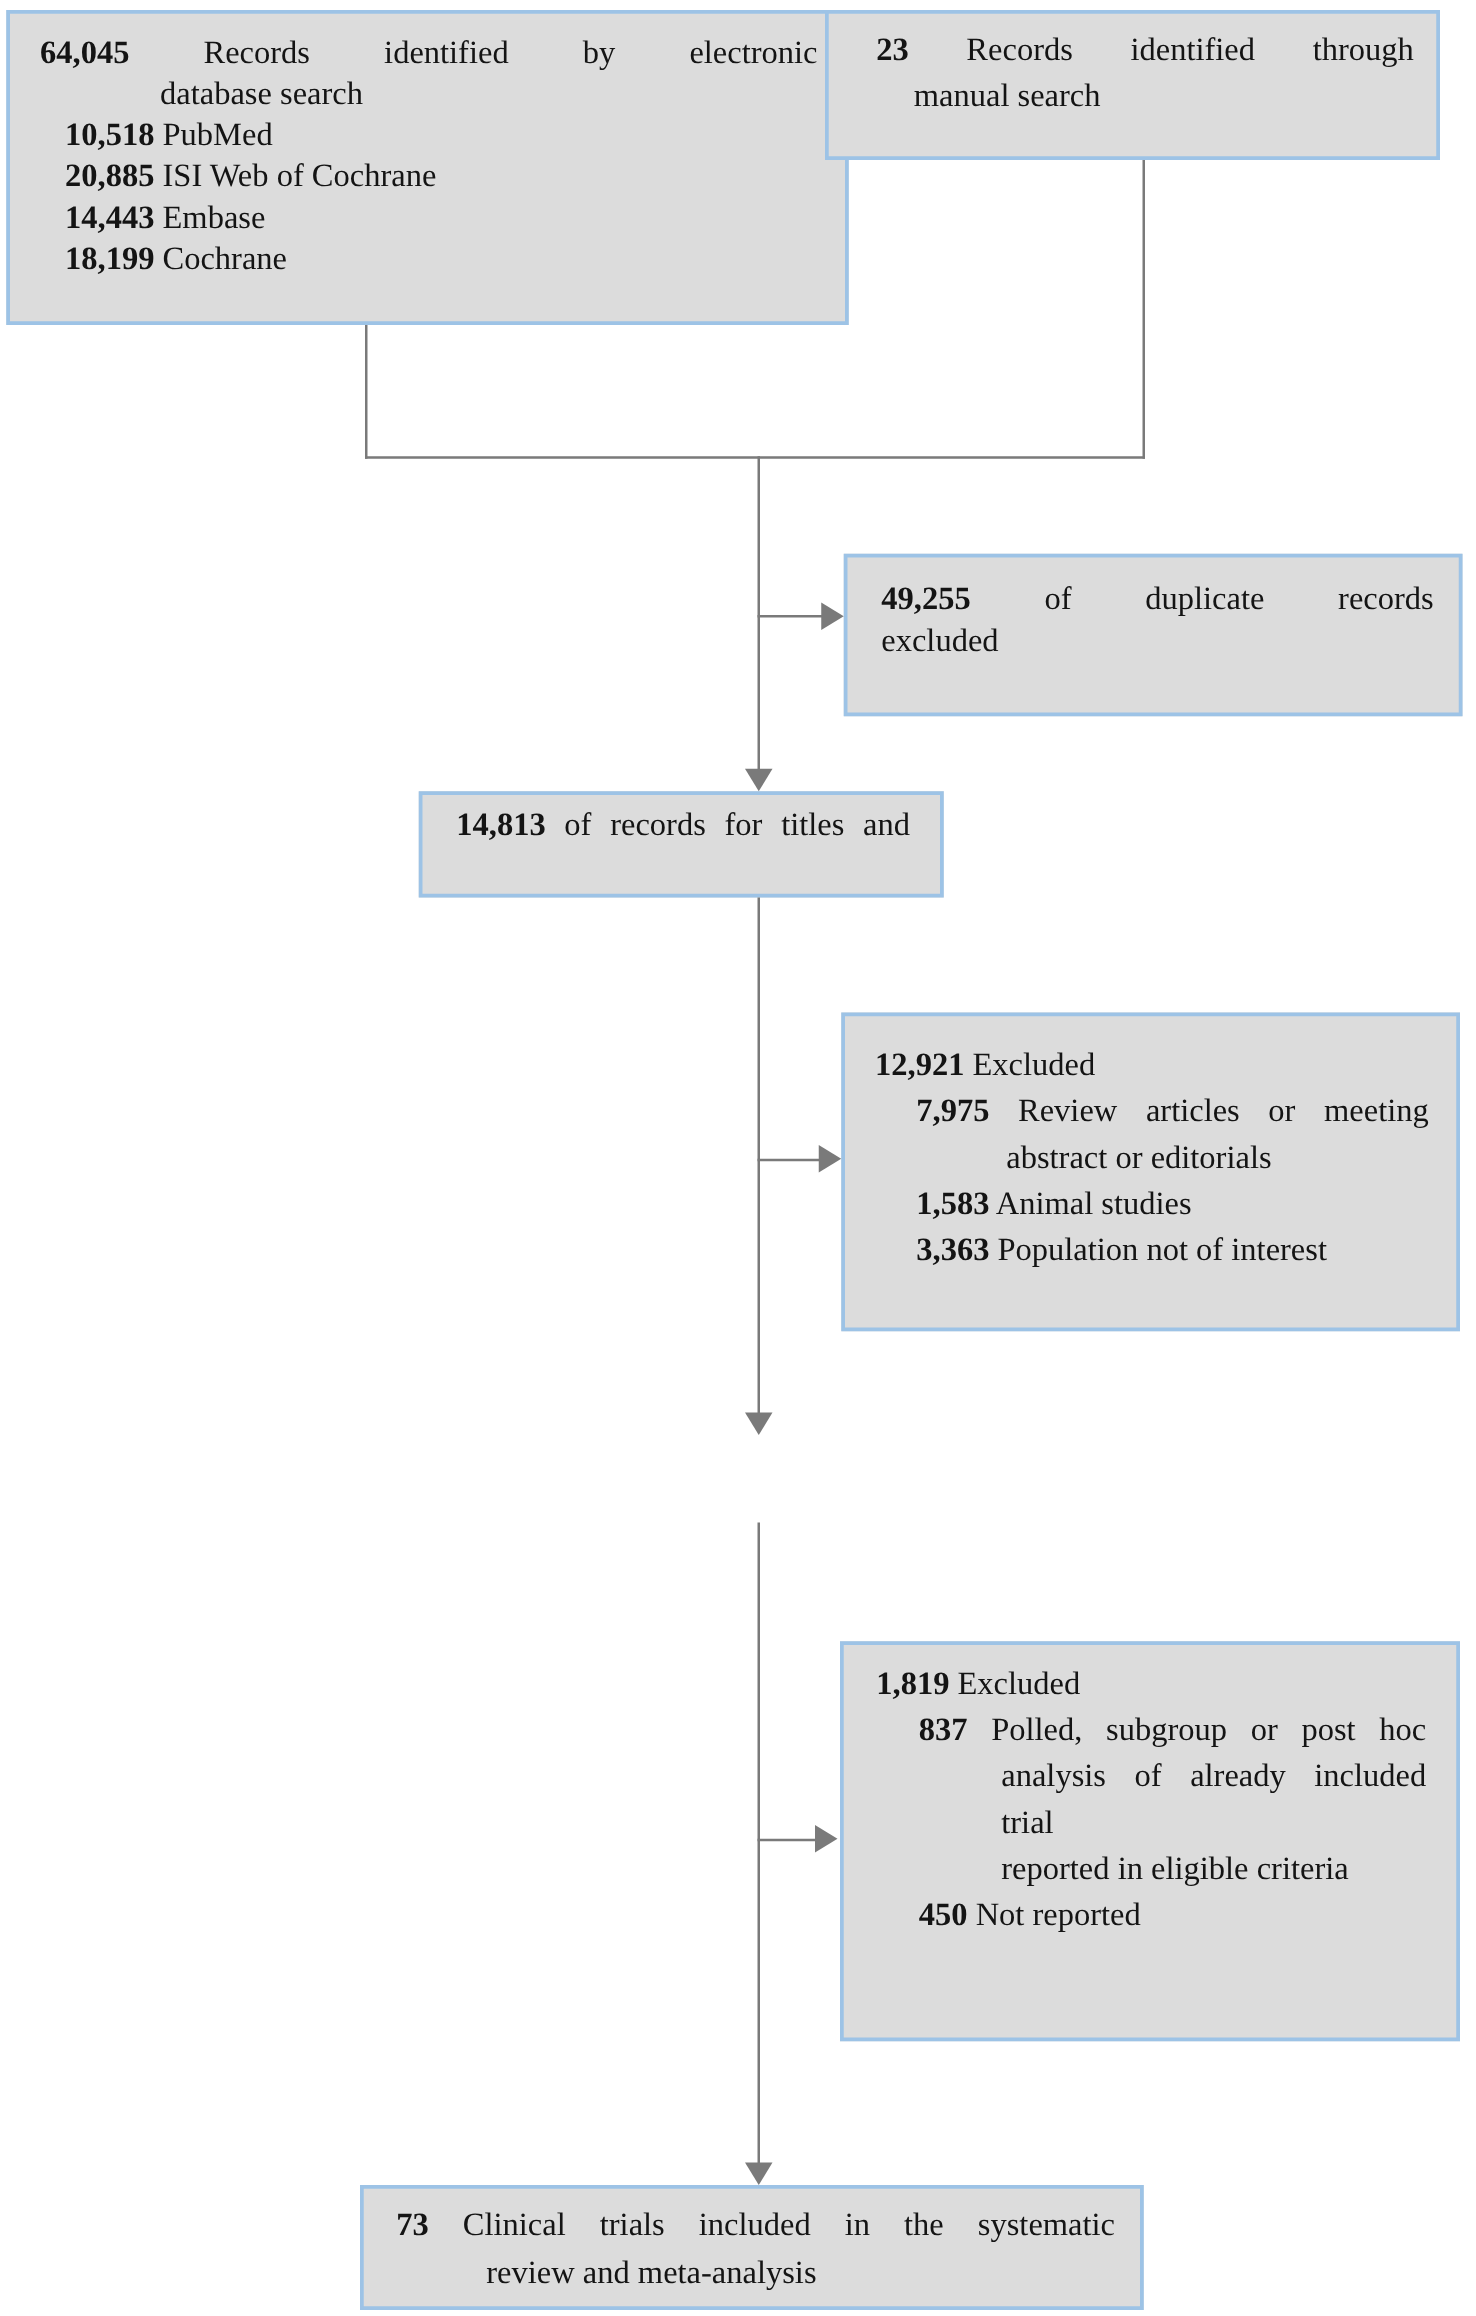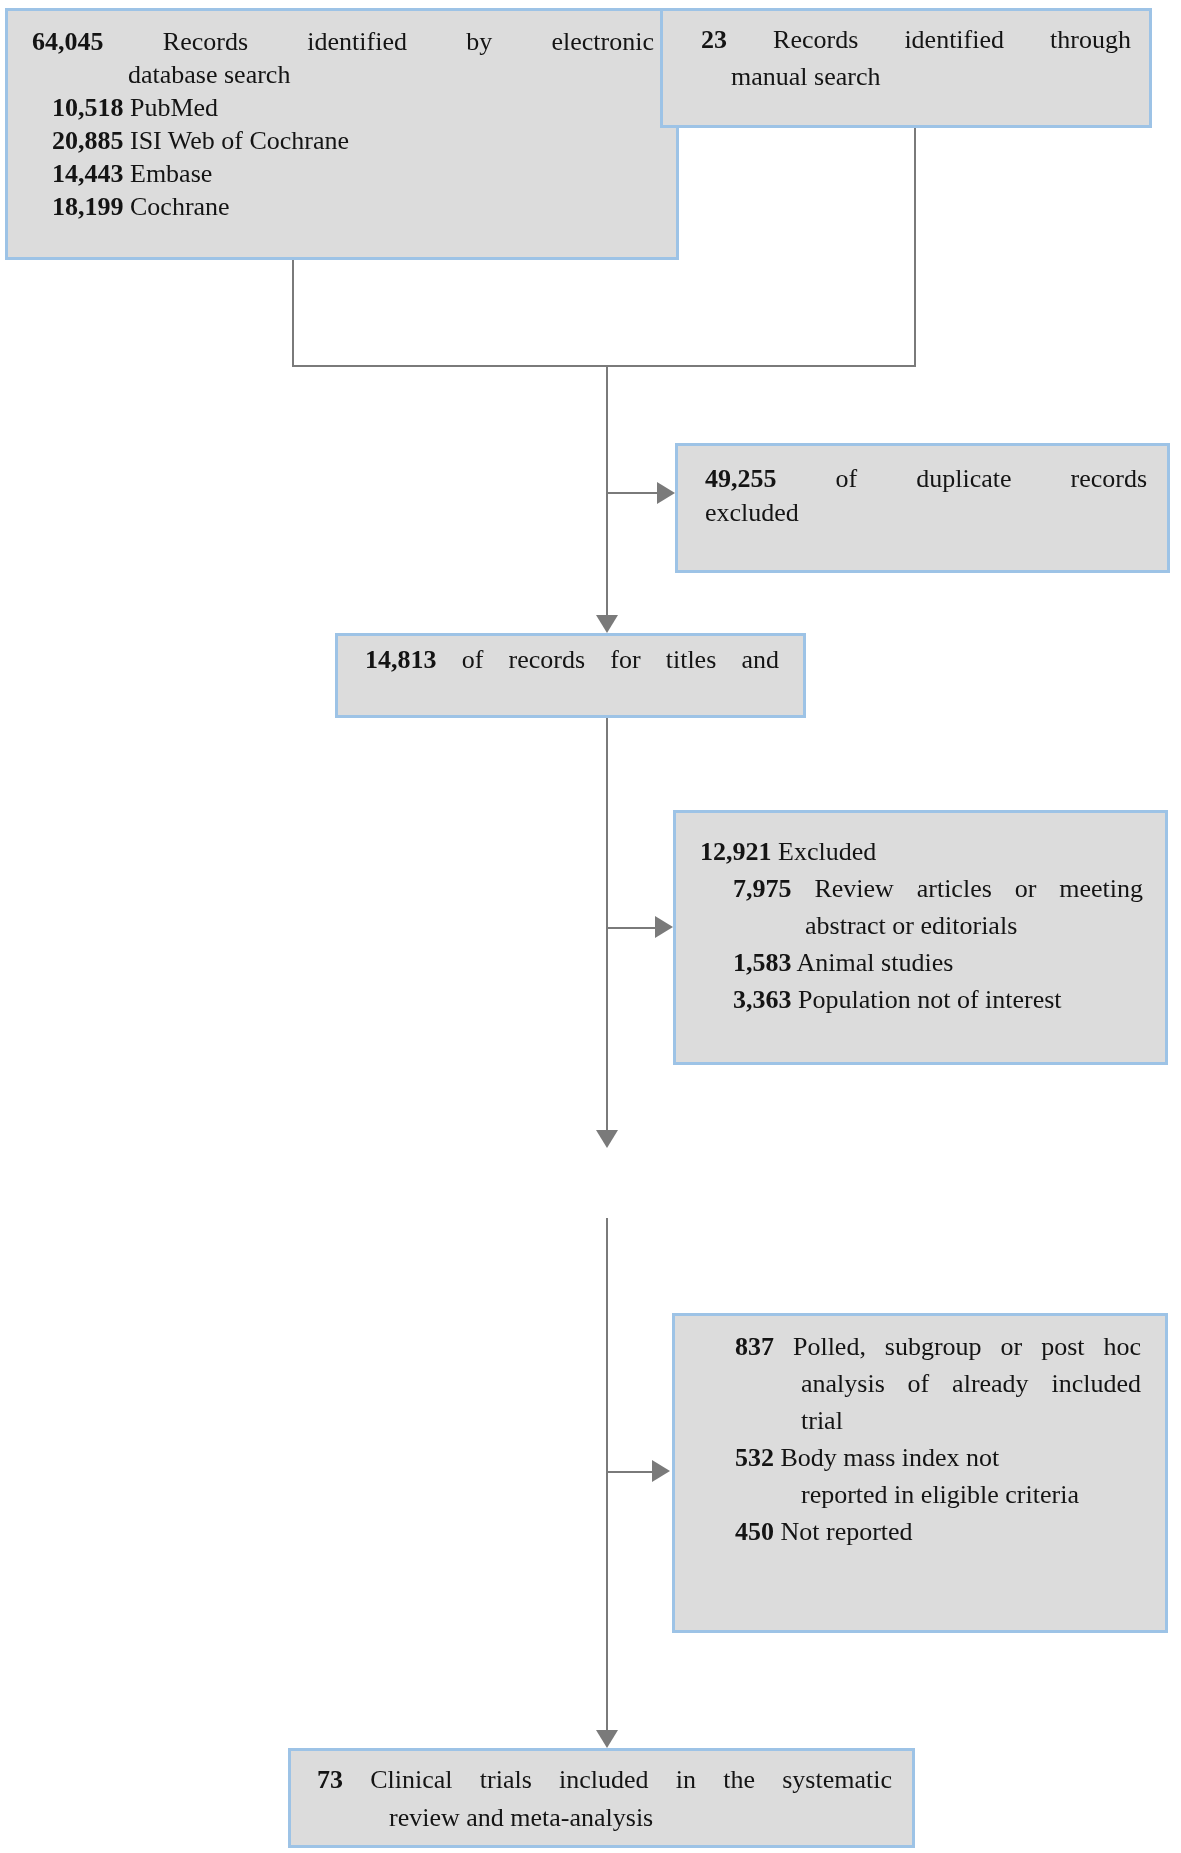--- a/index.html
+++ b/index.html
@@ -44,21 +44,21 @@
   
   #box-db{left:5px;top:8px;width:674px;height:252px;padding:14px 22px 0 24px;line-height:33px;}
   #box-db .sub{margin-left:20px;}
   #box-db .wrap2{margin-left:96px;}
 
   #box-manual{left:660px;top:8px;width:492px;height:120px;padding:10px 18px 0 38px;line-height:37px;}
   #box-manual .wrap2{margin-left:30px;}
 
   #box-dup{left:675px;top:443px;width:495px;height:130px;padding:16px 20px 0 27px;line-height:34px;}
 
-  #box-ta{left:335px;top:633px;width:471px;height:85px;padding:6px 24px 0 27px;line-height:35px;}
+  #box-ta{left:335px;top:633px;width:420px;height:85px;padding:6px 24px 0 27px;line-height:35px;}
   #box-ta .wrap2{margin-left:52px;}
 
   #box-exscreen{left:673px;top:810px;width:495px;height:255px;padding:20px 22px 0 24px;line-height:37px;}
   #box-exscreen .sub{padding-left:33px;}
   #box-exscreen .wrap2{padding-left:105px;}
 
   #box-ft{left:267px;top:1148px;width:686px;height:70px;padding:14px 16px 0 28px;line-height:34px;}
 
   #box-exft{left:672px;top:1313px;width:496px;height:320px;padding:12px 24px 0 26px;line-height:37px;}
   #box-exft .sub{padding-left:34px;}
@@ -98,24 +98,24 @@
   <div class="box" id="box-exscreen">
     <div class="ln"><span class="num">12,921</span> <span>Excluded</span></div>
     <div class="ln j sub"><span class="num">7,975</span> <span>Review articles or meeting</span></div>
     <div class="ln wrap2">abstract or editorials</div>
     <div class="ln sub"><span class="num">1,583</span> <span>Animal studies</span></div>
     <div class="ln sub"><span class="num">3,363</span> <span>Population not of interest</span></div>
   </div>
 
 
   <div class="box" id="box-exft">
+    <div class="ln"><span class="num">1,819</span> <span>Excluded</span></div>
     <div class="ln j sub"><span class="num">837</span> <span>Polled, subgroup or post hoc</span></div>
     <div class="ln j wrap2">analysis of already included</div>
     <div class="ln wrap2">trial</div>
-    <div class="ln sub"><span class="num">532</span> <span>Body mass index not</span></div>
     <div class="ln wrap2">reported in eligible criteria</div>
     <div class="ln sub"><span class="num">450</span> <span>Not reported</span></div>
   </div>
 
   <div class="box" id="box-incl">
     <div class="ln j"><span class="num">73</span> <span>Clinical trials included in the systematic</span></div>
     <div class="ln wrap2">review and meta-analysis</div>
   </div>
 
   <div class="cline" style="left:292px;top:260px;width:2px;height:107px;"></div>

